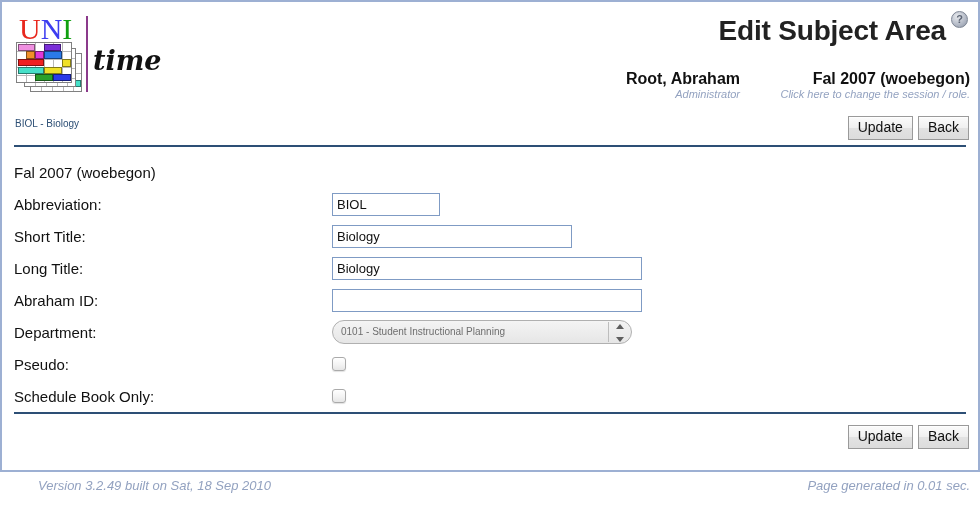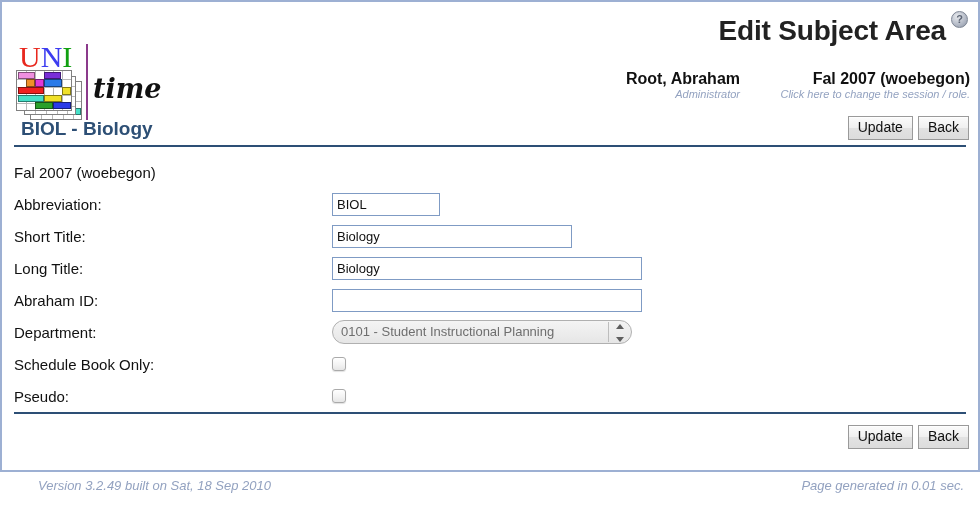--- a/index.html
+++ b/index.html
@@ -52,21 +52,20 @@
     position: absolute;
     left: 2px; top: 2px;
     width: 976px;
     height: 108px;
   }
   .logo {
     position: absolute;
     left: 12px; top: 12px;
     width: 150px;
     height: 82px;
-    margin-top: 28px;
   }
   .logo-uni {
     position: absolute;
     left: 5px; top: 0px;
     font-family: "Liberation Serif", serif;
     font-size: 30px;
     letter-spacing: 0px;
     line-height: 30px;
     white-space: nowrap;
   }
@@ -189,23 +188,23 @@
     height: 360px;
   }
   .title-row {
     position: absolute;
     left: 0; top: 8px;
     width: 976px;
     height: 30px;
   }
   .section-title {
     position: absolute;
-    left: 19px; top: 0px;
-    font-size: 19px;
-    font-weight: bold;
+    left: 13px; top: 0px;
+    font-size: 10px;
+    font-weight: normal;
     color: #2d4f75;
     white-space: nowrap;
   }
   .btn-group-top {
     position: absolute;
     right: 9px; top: -2px;
     display: flex;
     gap: 5px;
   }
   .btn {
@@ -270,21 +269,21 @@
   .txt-extid { width: 310px; }
 
   .sel {
     position: relative;
     width: 300px;
     height: 24px;
     box-sizing: border-box;
     background: linear-gradient(to bottom, #f4f4f4 0%, #e6e6e6 100%);
     border: 1px solid #b0b0b0;
     border-radius: 12px;
-    font-size: 13px;
+    font-size: 10px;
     color: #6e6e6e;
     line-height: 22px;
     padding-left: 8px;
     white-space: nowrap;
     overflow: hidden;
   }
   .sel-divider {
     position: absolute;
     right: 22px; top: 1px;
     width: 1px; height: 20px;
@@ -332,21 +331,21 @@
     position: absolute;
     left: 0; top: 478px;
     width: 980px;
     height: 22px;
     font-size: 13px;
     font-style: italic;
     color: #93a2c0;
   }
   .f-left   { position: absolute; left: 10px;  top: 0; white-space: nowrap; margin-left: 28px; }
   .f-center { position: absolute; left: 392px; top: 0; white-space: nowrap; }
-  .f-right  { position: absolute; right: 16px; top: 0; white-space: nowrap; }
+  .f-right  { position: absolute; right: 10px; top: 0; white-space: nowrap; }
 </style>
 </head>
 <body>
 
 <div class="page">
 
   <div class="frame-top"></div>
   <div class="frame-left"></div>
   <div class="frame-right"></div>
   <div class="frame-bottom"></div>
@@ -465,26 +464,26 @@
           <span>0101 - Student Instructional Planning</span>
           <span class="sel-divider"></span>
           <span class="sel-arrows">
             <span class="arrow-up"></span>
             <span class="arrow-dn"></span>
           </span>
         </div>
       </div>
 
       <div class="frow">
+        <div class="flabel">Pseudo:</div>
+        <div class="cbx"></div>
+      </div>
+
+      <div class="frow">
         <div class="flabel">Schedule Book Only:</div>
-        <div class="cbx"></div>
-      </div>
-
-      <div class="frow">
-        <div class="flabel">Pseudo:</div>
         <div class="cbx"></div>
       </div>
 
     </div>
 
     <div class="rule rule-bottom"></div>
 
     <div class="btn-group-bottom">
       <button class="btn">Update</button>
       <button class="btn">Back</button>

